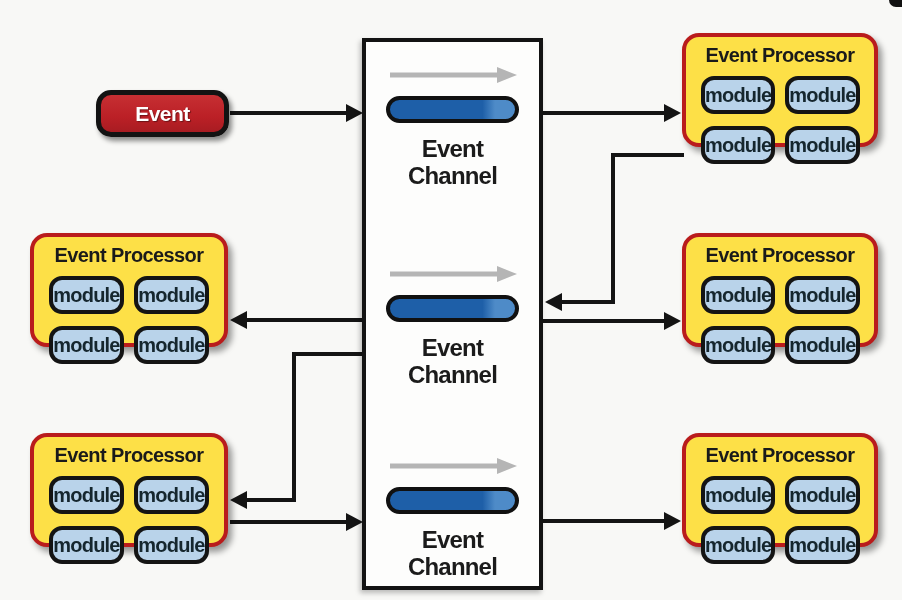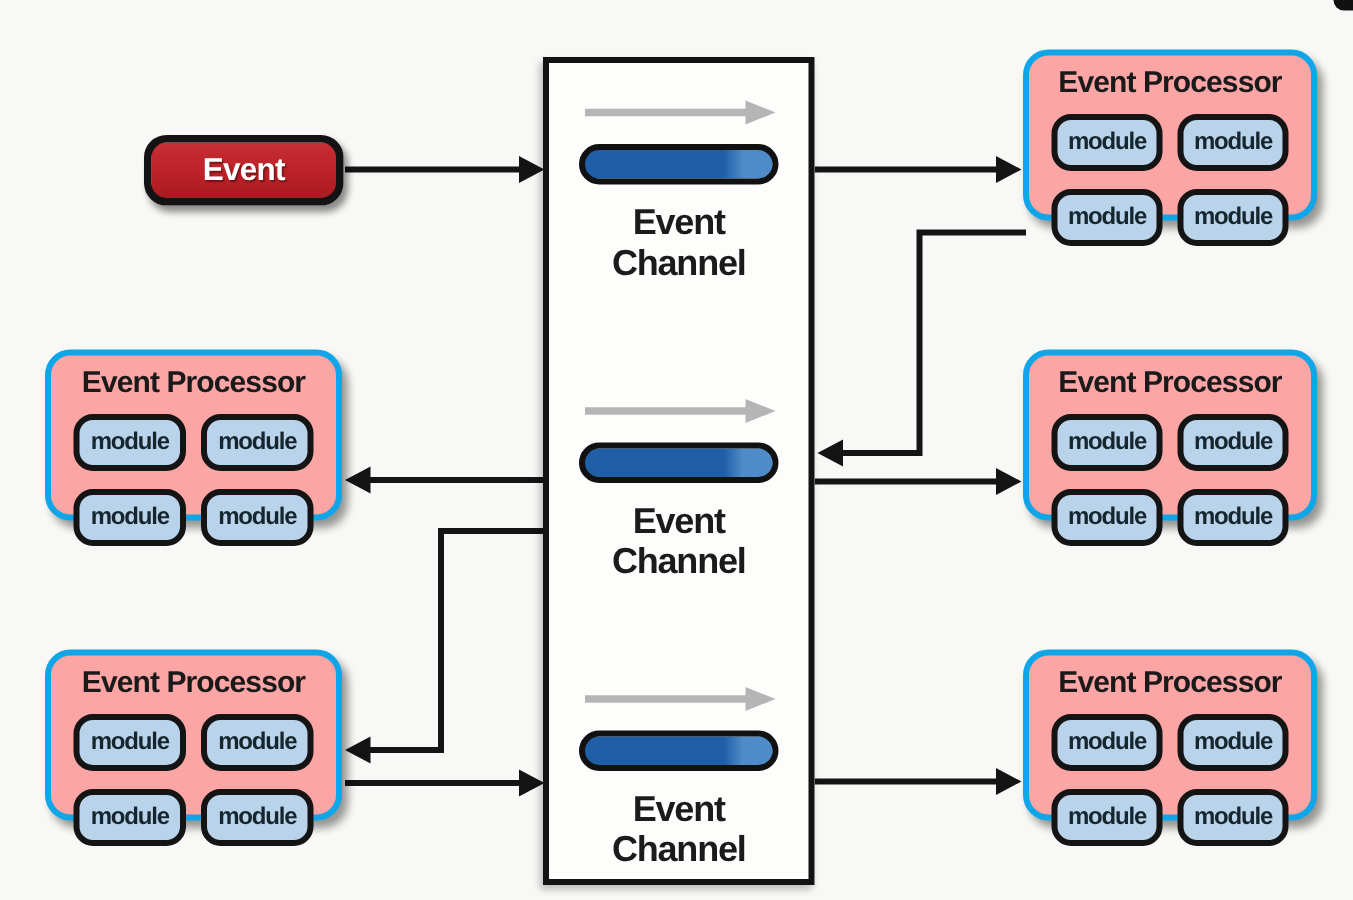--- a/index.html
+++ b/index.html
@@ -50,41 +50,41 @@
     background:linear-gradient(90deg,#1e5fa8 0%,#1e5fa8 74%,#4e8bc8 84%,#4e8bc8 100%);
   }
   .channel-label{
     font-size:24px;font-weight:700;line-height:27px;color:#1b1b1b;
     text-align:center;white-space:pre-line;letter-spacing:-0.8px;
   }
 
   
   .processor{
     position:absolute;box-sizing:border-box;height:114px;
-    background:#fca5a5;border:4px solid #0ea5e9;border-radius:17px;
+    background:#fde047;border:4px solid #b91c1c;border-radius:17px;
     box-shadow:4px 5px 6px rgba(0,0,0,.4);
   }
   .processor.pr{left:682px;width:196px;}
   .processor.pl{left:30px;width:198px;}
   .processor.row-top{top:33px;}
   .processor.row-mid{top:233px;}
   .processor.row-bot{top:433px;}
   .proc-title{
     margin-top:7px;text-align:center;
     font-size:20px;font-weight:700;color:#1a1a1a;letter-spacing:-0.6px;
   }
   .modules{
     display:grid;grid-template-columns:1fr 1fr;gap:12px 10px;
     padding:9px 15px 0 15px;
   }
   .module{
     height:38px;box-sizing:border-box;
     background:#b9d3ea;border:4px solid #141414;border-radius:13px;
     display:flex;align-items:center;justify-content:center;
-    font-size:16px;font-weight:700;color:#15262e;letter-spacing:-0.8px;
+    font-size:20px;font-weight:700;color:#15262e;letter-spacing:-0.8px;
   }
 
   
   .corner-artifact{
     position:absolute;left:889px;top:0;width:13px;height:7px;
     background:#111111;border-radius:0 0 0 7px;
   }
 </style>
 </head>
 <body>

